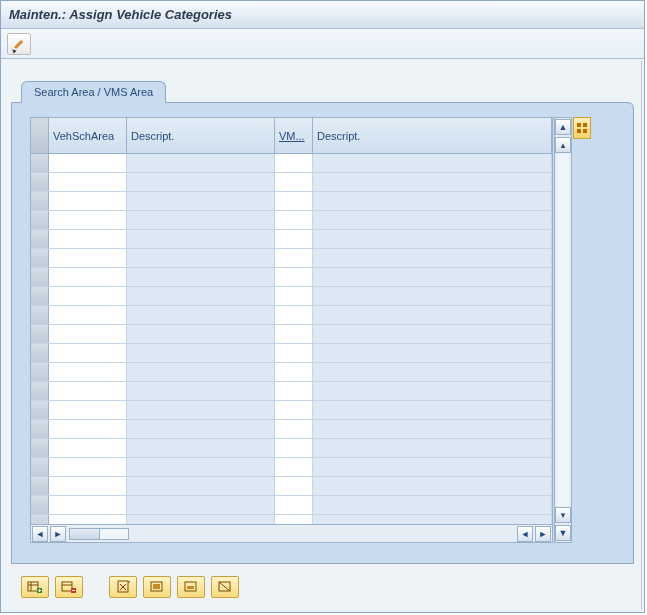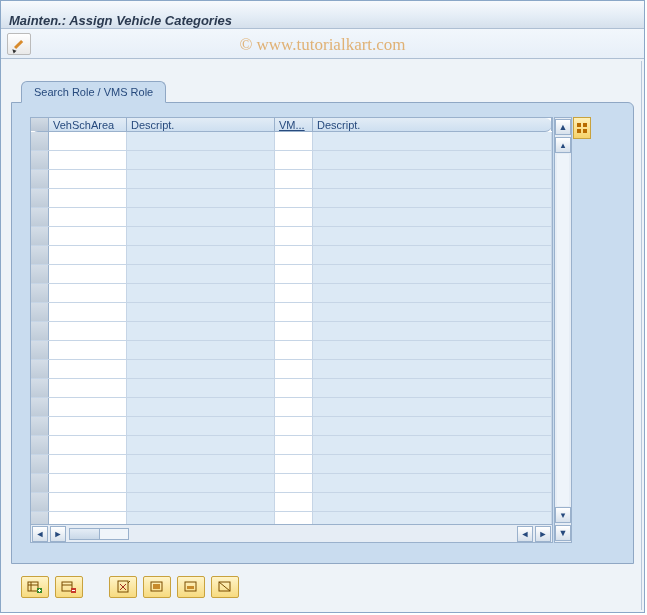--- a/index.html
+++ b/index.html
@@ -16,21 +16,21 @@
     width: 645px; height: 613px;
     border: 1px solid #8aa7c7;
     background: #eef3f8;
     position: relative;
   }
   
   .titlebar {
     height: 28px;
     background: linear-gradient(#f7fafd, #e3ecf5 60%, #d5e0ec);
     border-bottom: 1px solid #aebfd3;
-    display: flex; align-items: flex-end;
+    display: flex; align-items: center;
     padding: 0 8px;
   }
   .titlebar .title {
     font-weight: bold; font-style: italic;
     font-size: 13px;
     color: #2b3a50;
   }
   
   .toolbar {
     height: 30px;
@@ -120,23 +120,22 @@
     position: absolute;
     left: 18px; top: 14px; right: 80px; bottom: 20px;
     border: 1px solid #9ab1cc;
     background: #fff;
     display: flex; flex-direction: column;
   }
   .grid-head {
     display: flex;
     background: linear-gradient(#e2ecf6, #cedff0);
     border-bottom: 1px solid #9ab1cc;
-    height: 14px;
+    height: 36px;
     flex-shrink: 0;
-    border-radius: 7px;
   }
   .hd {
     border-right: 1px solid #9ab1cc;
     display: flex; align-items: center;
     padding: 0 4px;
     color: #274a7d;
     font-size: 11px;
     overflow: hidden; white-space: nowrap;
   }
   .col-sel { width: 18px; background: linear-gradient(#d2dbe5,#bcc8d6); padding:0; }
@@ -242,25 +241,24 @@
   <div class="titlebar">
     <span class="title">Mainten.: Assign Vehicle Categories</span>
   </div>
 
   <div class="toolbar">
     <div class="tool-btn" title="Display/Change">
       <span class="pencil"></span>
     </div>
   </div>
 
-  <div class="watermark">© www.tutorialkart.com</div>
 
   <div class="tabstrip">
     <div class="tab active">
-      <span>Search Role / VMS Role</span>
+      <span>Search Area / VMS Area</span>
     </div>
   </div>
 
   <div class="panel">
 
     <div class="grid-wrap">
       <div class="grid-head">
         <div class="hd col-sel"></div>
         <div class="hd col-a">VehSchArea</div>
         <div class="hd col-b">Descript.</div>

